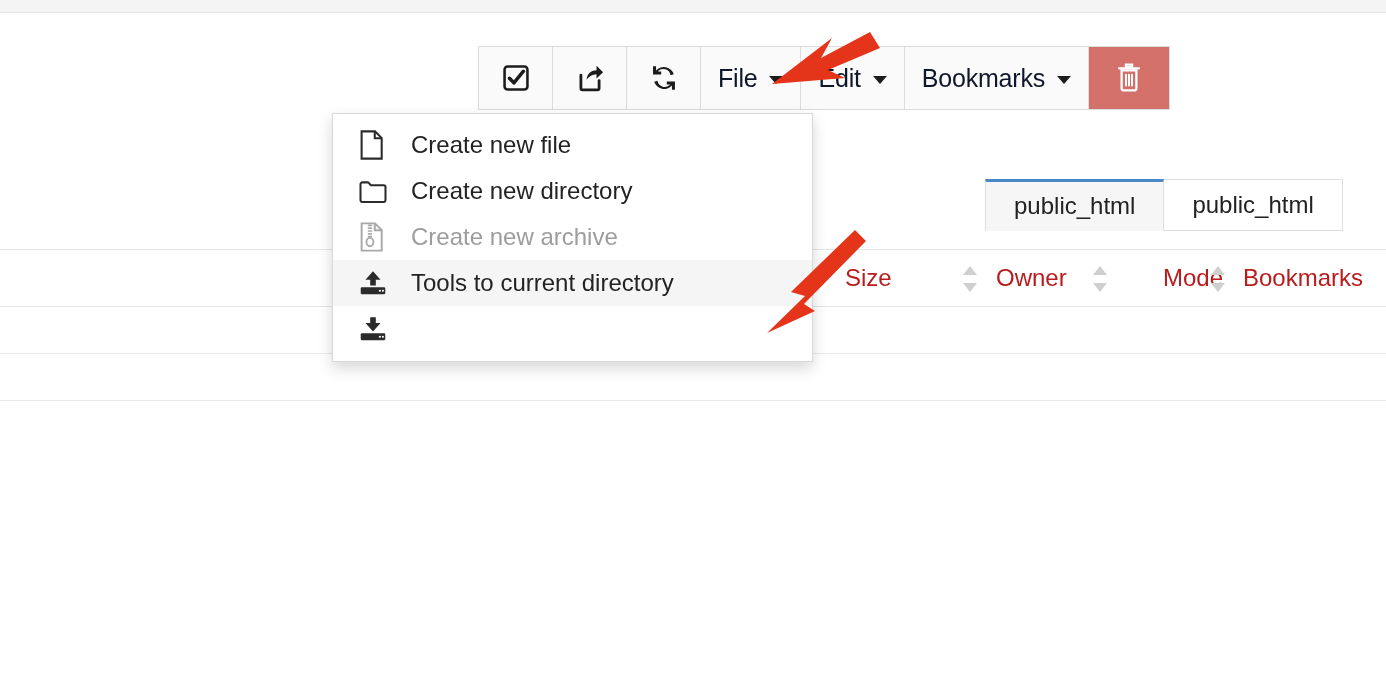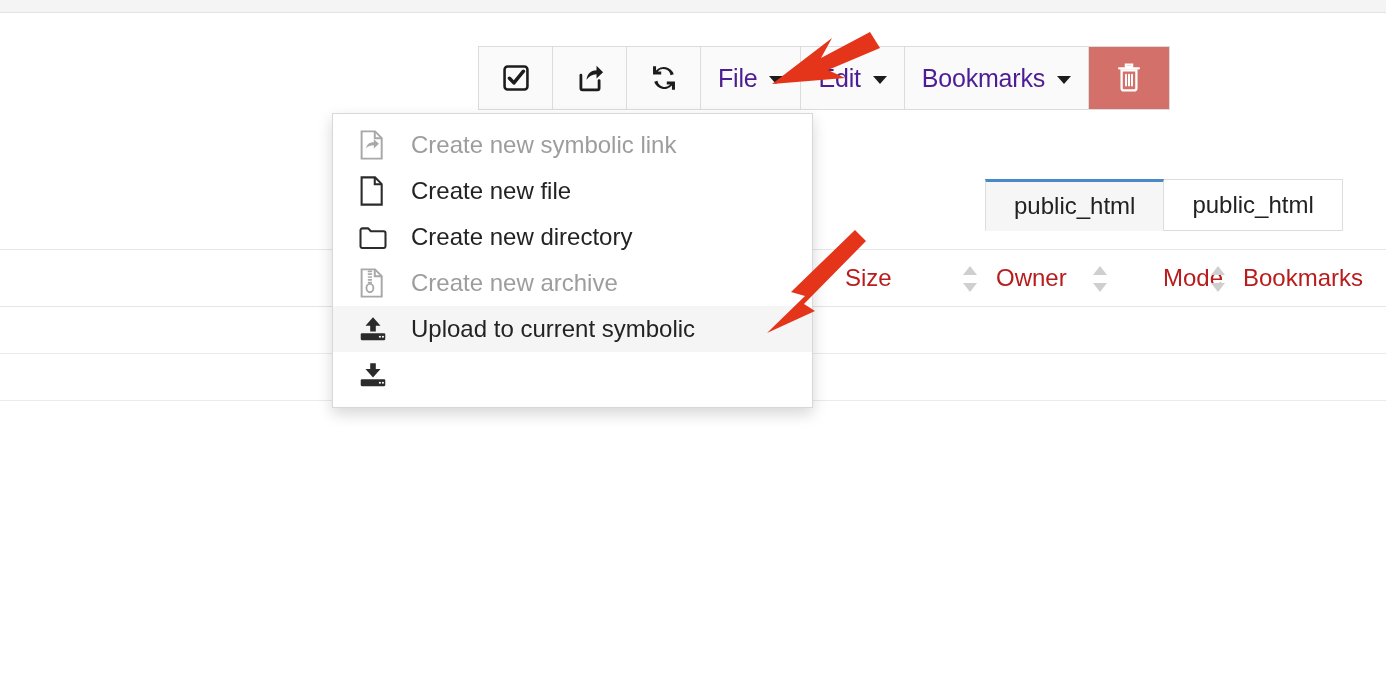--- a/index.html
+++ b/index.html
@@ -43,21 +43,21 @@
   .tb-btn {
     display: flex;
     align-items: center;
     justify-content: center;
     background: #fafafa;
     border-right: 1px solid #dcdcdc;
     box-sizing: border-box;
     cursor: pointer;
     padding: 0 17px;
     font-size: 25px;
-    color: #4c1d95;
+    color: #0f172a;
     user-select: none;
     position: relative;
   }
   .tb-btn.icon-btn { width: 74px; padding: 0; }
   .tb-btn:last-child { border-right: none; }
   .tb-btn .lbl { line-height: 1; letter-spacing: -0.2px; }
   .caret {
     display: inline-block;
     width: 0; height: 0;
     border-left: 7px solid transparent;
@@ -288,30 +288,20 @@
         <path d="M3.4 4.6 h17.2" stroke="#ffffff" stroke-width="2" stroke-linecap="round"></path>
         <path d="M5.6 6.4 h12.8 v15.4 a2 2 0 0 1 -2 2 h-8.8 a2 2 0 0 1 -2 -2 z" fill="none" stroke="#ffffff" stroke-width="2"></path>
         <path d="M9.4 10.2 v9.4 M12.0 10.2 v9.4 M14.6 10.2 v9.4" stroke="#ffffff" stroke-width="1.7" stroke-linecap="round"></path>
       </svg>
     </span>
   </div>
 </div>
 
 <div class="menu">
 
-  <div class="menu-item disabled">
-    <span class="menu-ico">
-      <svg width="26" height="30" viewBox="0 0 22 26">
-        <path d="M2 1.2 h11.6 L19.4 7 V24.8 H2 Z" fill="none" stroke="#a8a8a8" stroke-width="1.7"></path>
-        <path d="M13.4 1.4 V7.2 H19.2" fill="none" stroke="#a8a8a8" stroke-width="1.7"></path>
-        <path d="M6.0 16.0 C6.4 11.8 9.4 10.6 12.6 10.6 V8.0 L17.0 12.0 L12.6 16.0 V13.3 C9.8 13.3 7.6 13.9 6.0 16.0 Z" fill="#a8a8a8"></path>
-      </svg>
-    </span>
-    <span class="menu-label">Create new symbolic link</span>
-  </div>
 
   <div class="menu-item">
     <span class="menu-ico">
       <svg width="26" height="30" viewBox="0 0 22 26">
         <path d="M2 1.2 h11.6 L19.4 7 V24.8 H2 Z" fill="none" stroke="#2b2b2b" stroke-width="1.8"></path>
         <path d="M13.4 1.4 V7.2 H19.2" fill="none" stroke="#2b2b2b" stroke-width="1.8"></path>
       </svg>
     </span>
     <span class="menu-label">Create new file</span>
   </div>
@@ -339,21 +329,21 @@
 
   <div class="menu-item hovered">
     <span class="menu-ico">
       <svg width="28" height="26" viewBox="0 0 26 24">
         <path d="M13 1.0 L20.0 9.0 H15.6 V14.4 H10.4 V9.0 H6.0 Z" fill="#2b2b2b"></path>
         <rect x="1.6" y="16.0" width="22.8" height="6.4" rx="1.0" fill="#2b2b2b"></rect>
         <circle cx="19.4" cy="19.2" r="1.0" fill="#ffffff"></circle>
         <circle cx="22.2" cy="19.2" r="1.0" fill="#ffffff"></circle>
       </svg>
     </span>
-    <span class="menu-label">Upload to current symbolic</span>
+    <span class="menu-label">Tools to current directory</span>
   </div>
 
   <div class="menu-item">
     <span class="menu-ico">
       <svg width="28" height="26" viewBox="0 0 26 24">
         <path d="M13 14.4 L20.0 6.4 H15.6 V1.0 H10.4 V6.4 H6.0 Z" fill="#2b2b2b"></path>
         <rect x="1.6" y="16.0" width="22.8" height="6.4" rx="1.0" fill="#2b2b2b"></rect>
         <circle cx="19.4" cy="19.2" r="1.0" fill="#ffffff"></circle>
         <circle cx="22.2" cy="19.2" r="1.0" fill="#ffffff"></circle>
       </svg>

